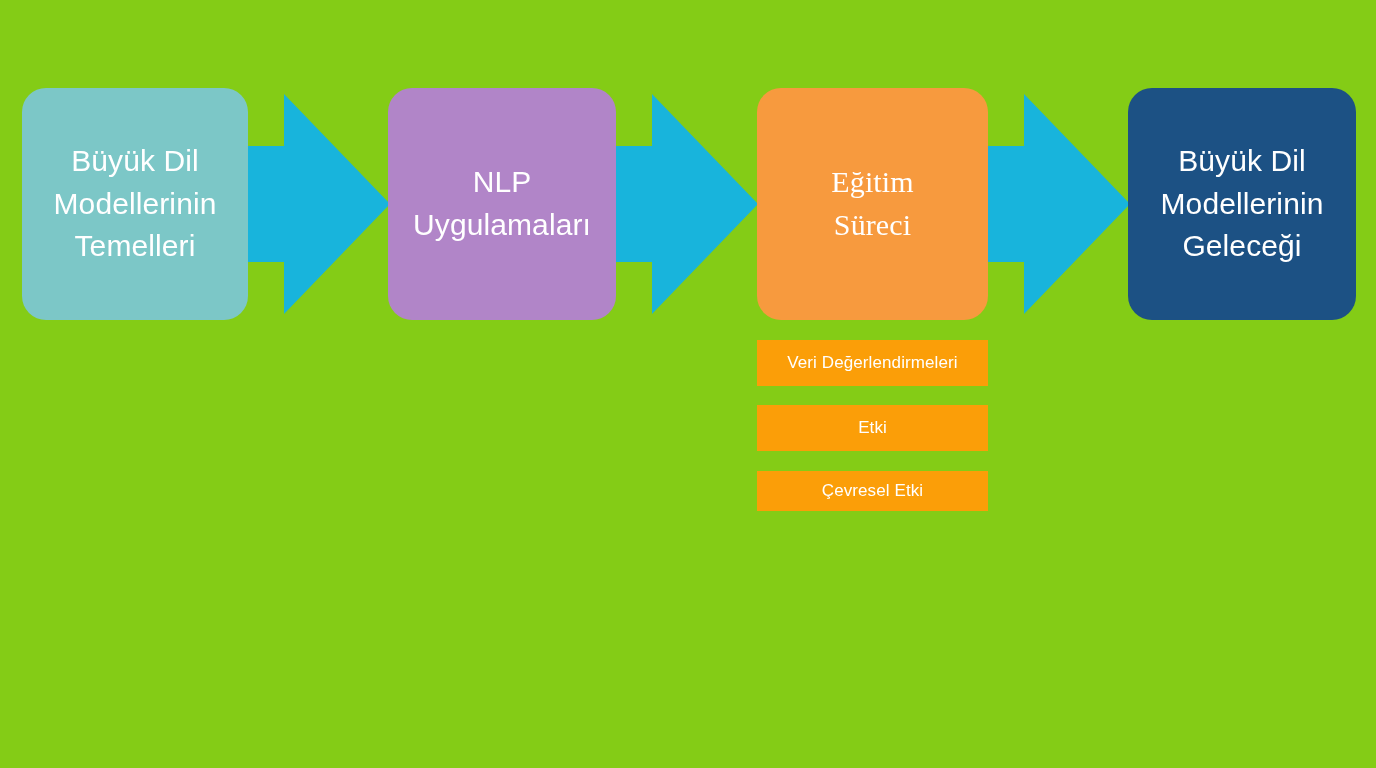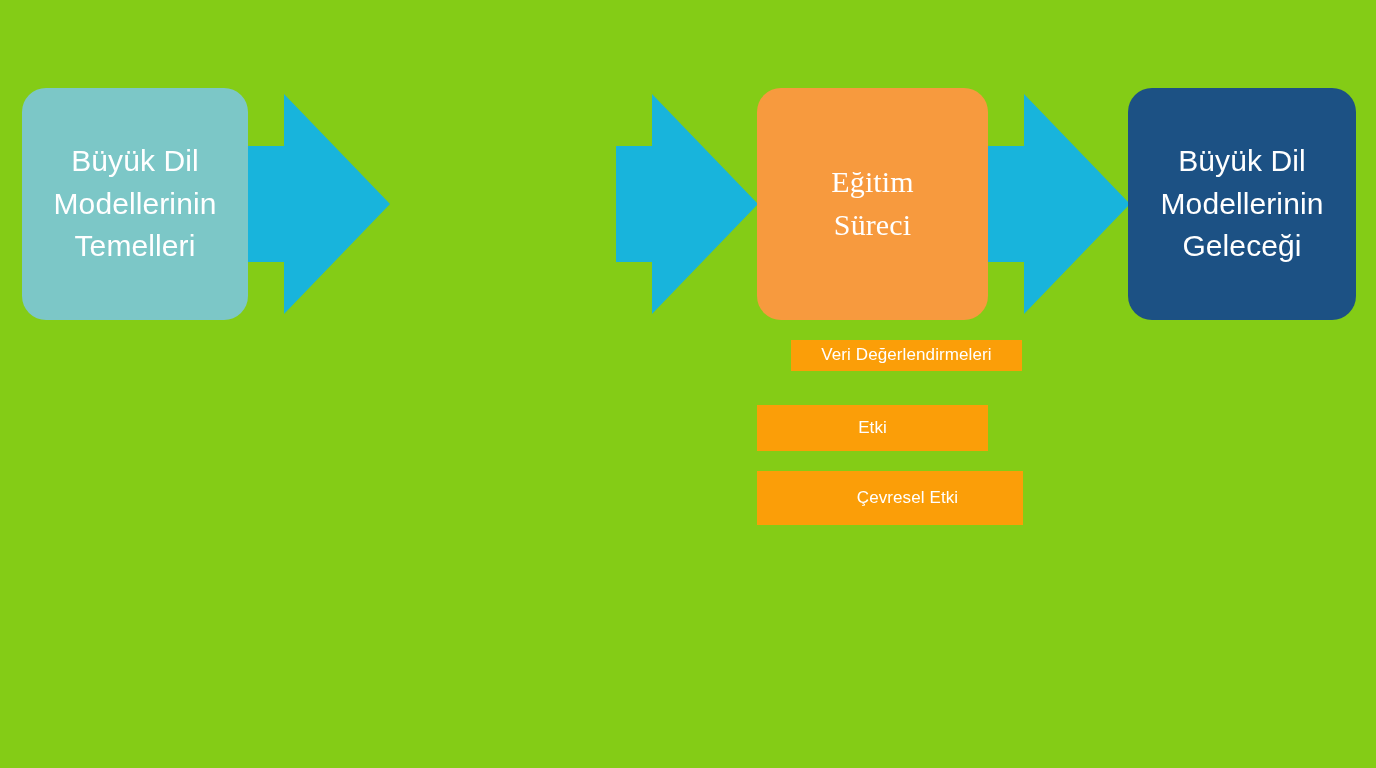--- a/index.html
+++ b/index.html
@@ -80,23 +80,23 @@
     z-index: 3;
   }
   .sub-label {
     color: #ffffff;
     font-size: 17px;
     line-height: 1.2;
     text-align: center;
     font-weight: 400;
     letter-spacing: 0.1px;
   }
-  #sub-0 { top: 340px; height: 31px; margin-left: 34px; }
+  #sub-0 { top: 340px; height: 46px; }
   #sub-1 { top: 405px; height: 46px; }
-  #sub-2 { top: 471px; height: 54px; padding-left: 35px; }
+  #sub-2 { top: 471px; height: 40px; }
 </style>
 </head>
 <body>
 
 <div id="canvas">
 
   <div class="connector-arrow" id="arrow-0">
     <svg viewBox="0 0 142 232" preserveAspectRatio="none" aria-hidden="true">
       <polygon points="0,58 36,58 36,6 142,116 36,226 36,174 0,174" fill="#18b4dc"></polygon>
     </svg>
@@ -113,20 +113,24 @@
       <polygon points="0,58 36,58 36,6 142,116 36,226 36,174 0,174" fill="#18b4dc"></polygon>
     </svg>
   </div>
 
   <div class="stage-box" id="stage-0">
     <span class="stage-label">Büyük Dil
 Modellerinin
 Temelleri</span>
   </div>
 
+  <div class="stage-box overflow" id="stage-1">
+    <span class="stage-label">NLP
+Uygulamaları</span>
+  </div>
 
   <div class="stage-box" id="stage-2">
     <span class="stage-label">Eğitim
 Süreci</span>
   </div>
 
   <div class="stage-box" id="stage-3">
     <span class="stage-label">Büyük Dil
 Modellerinin
 Geleceği</span>

